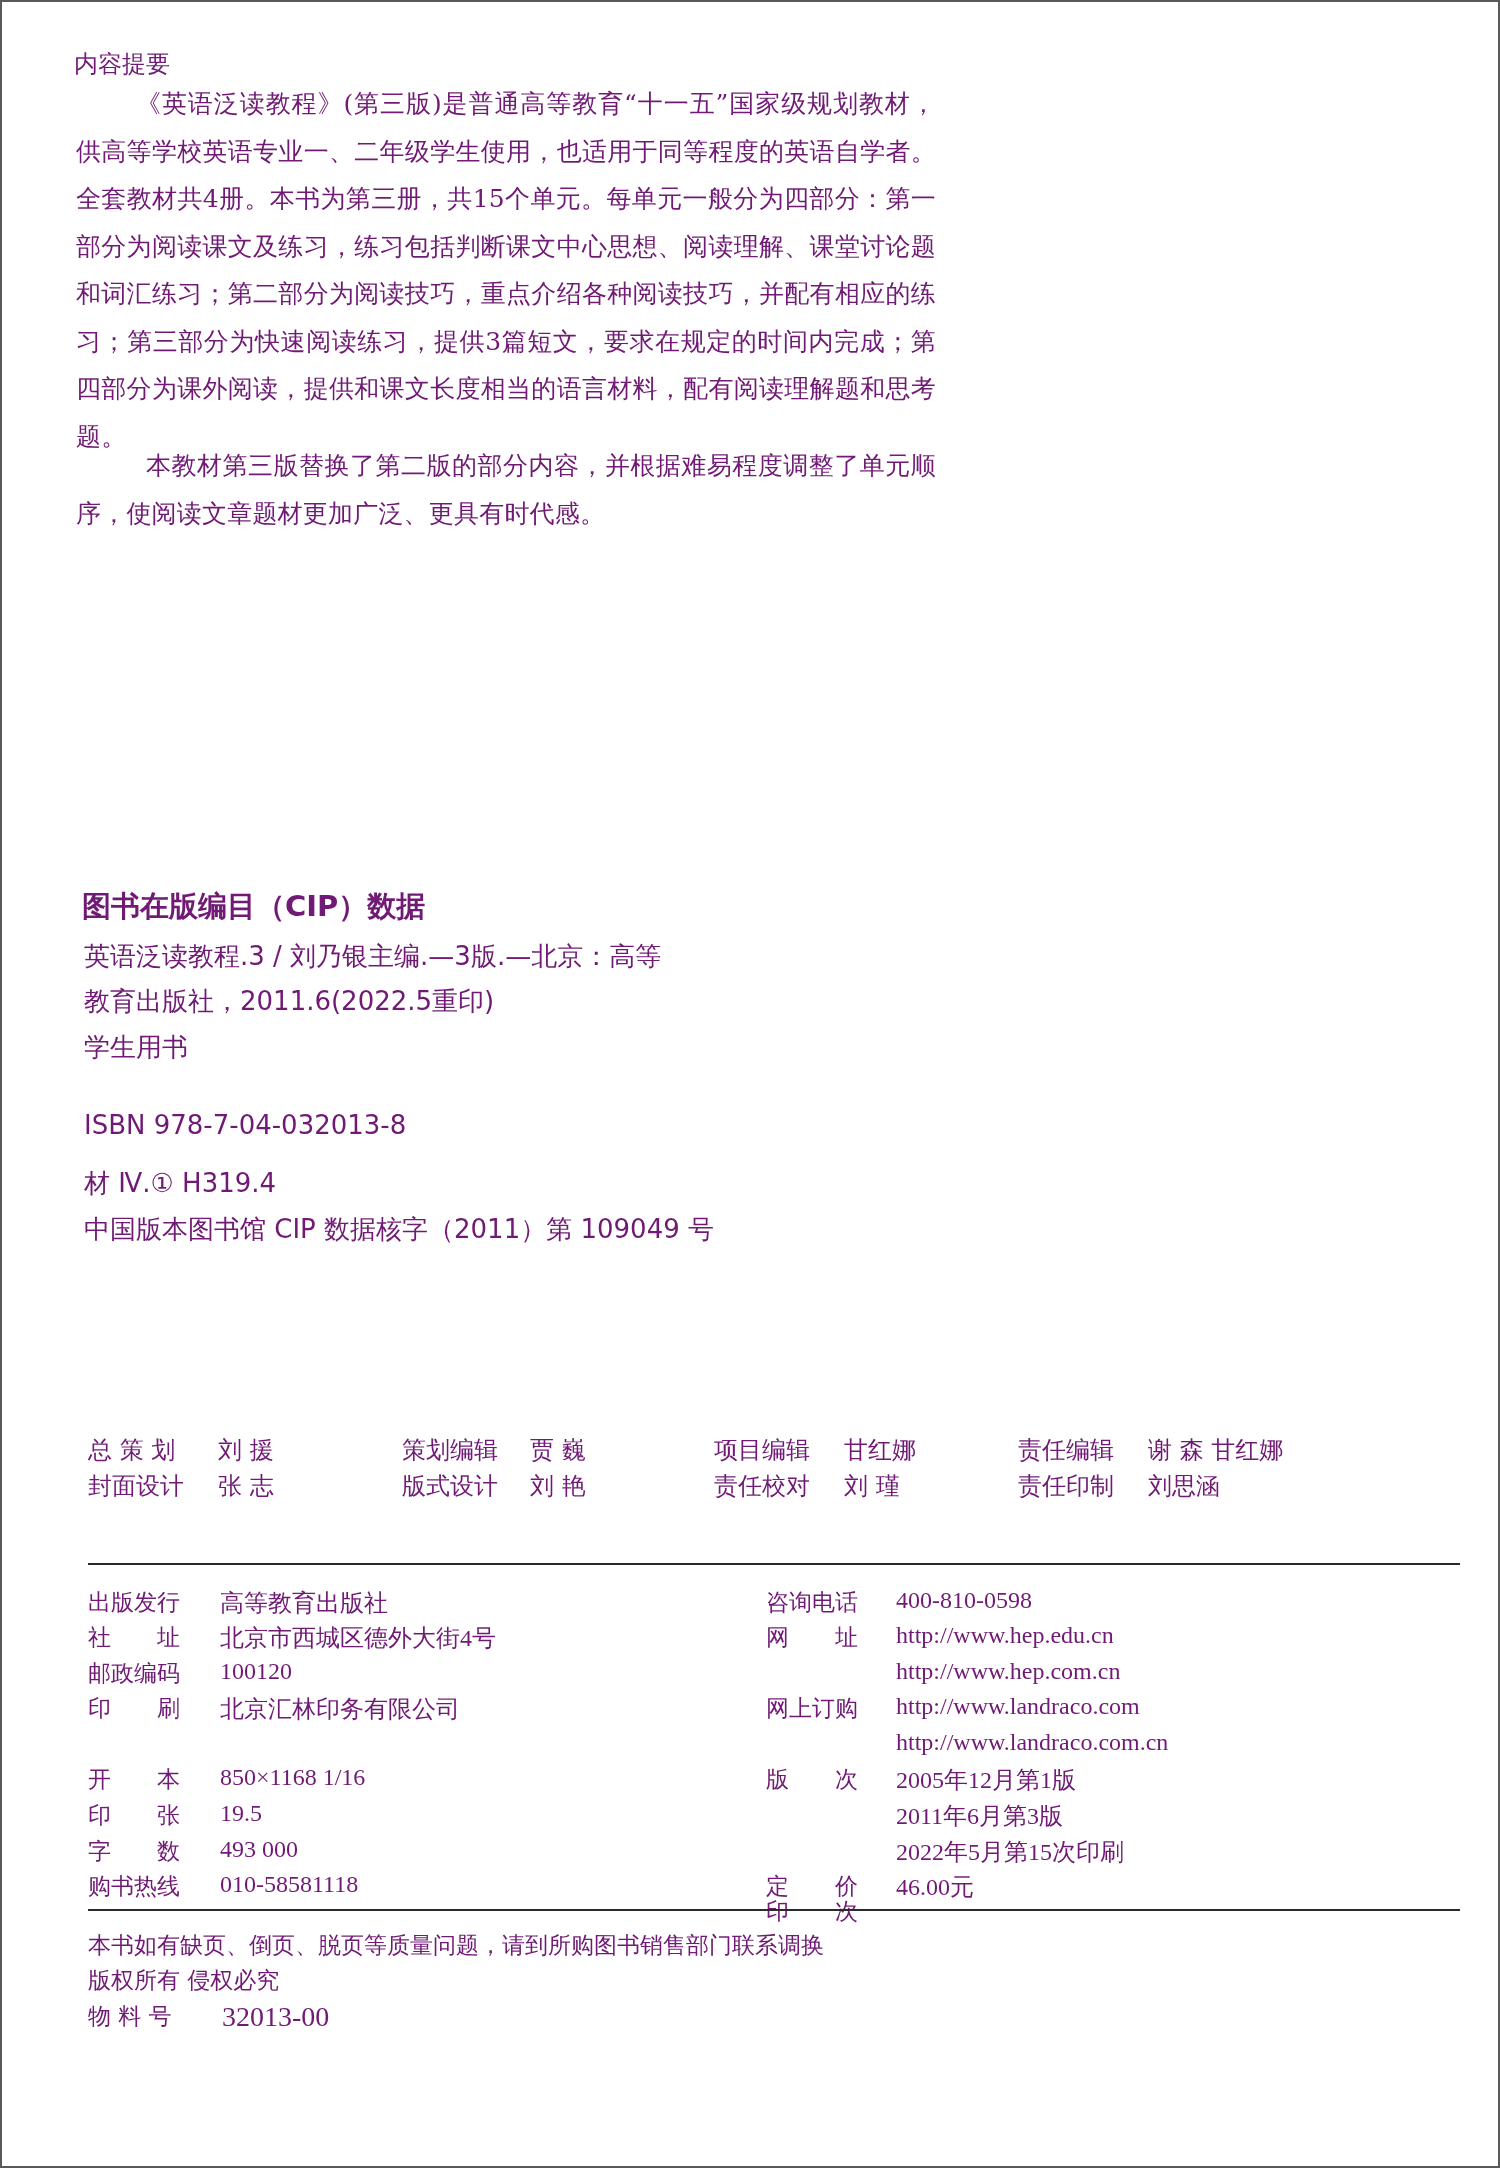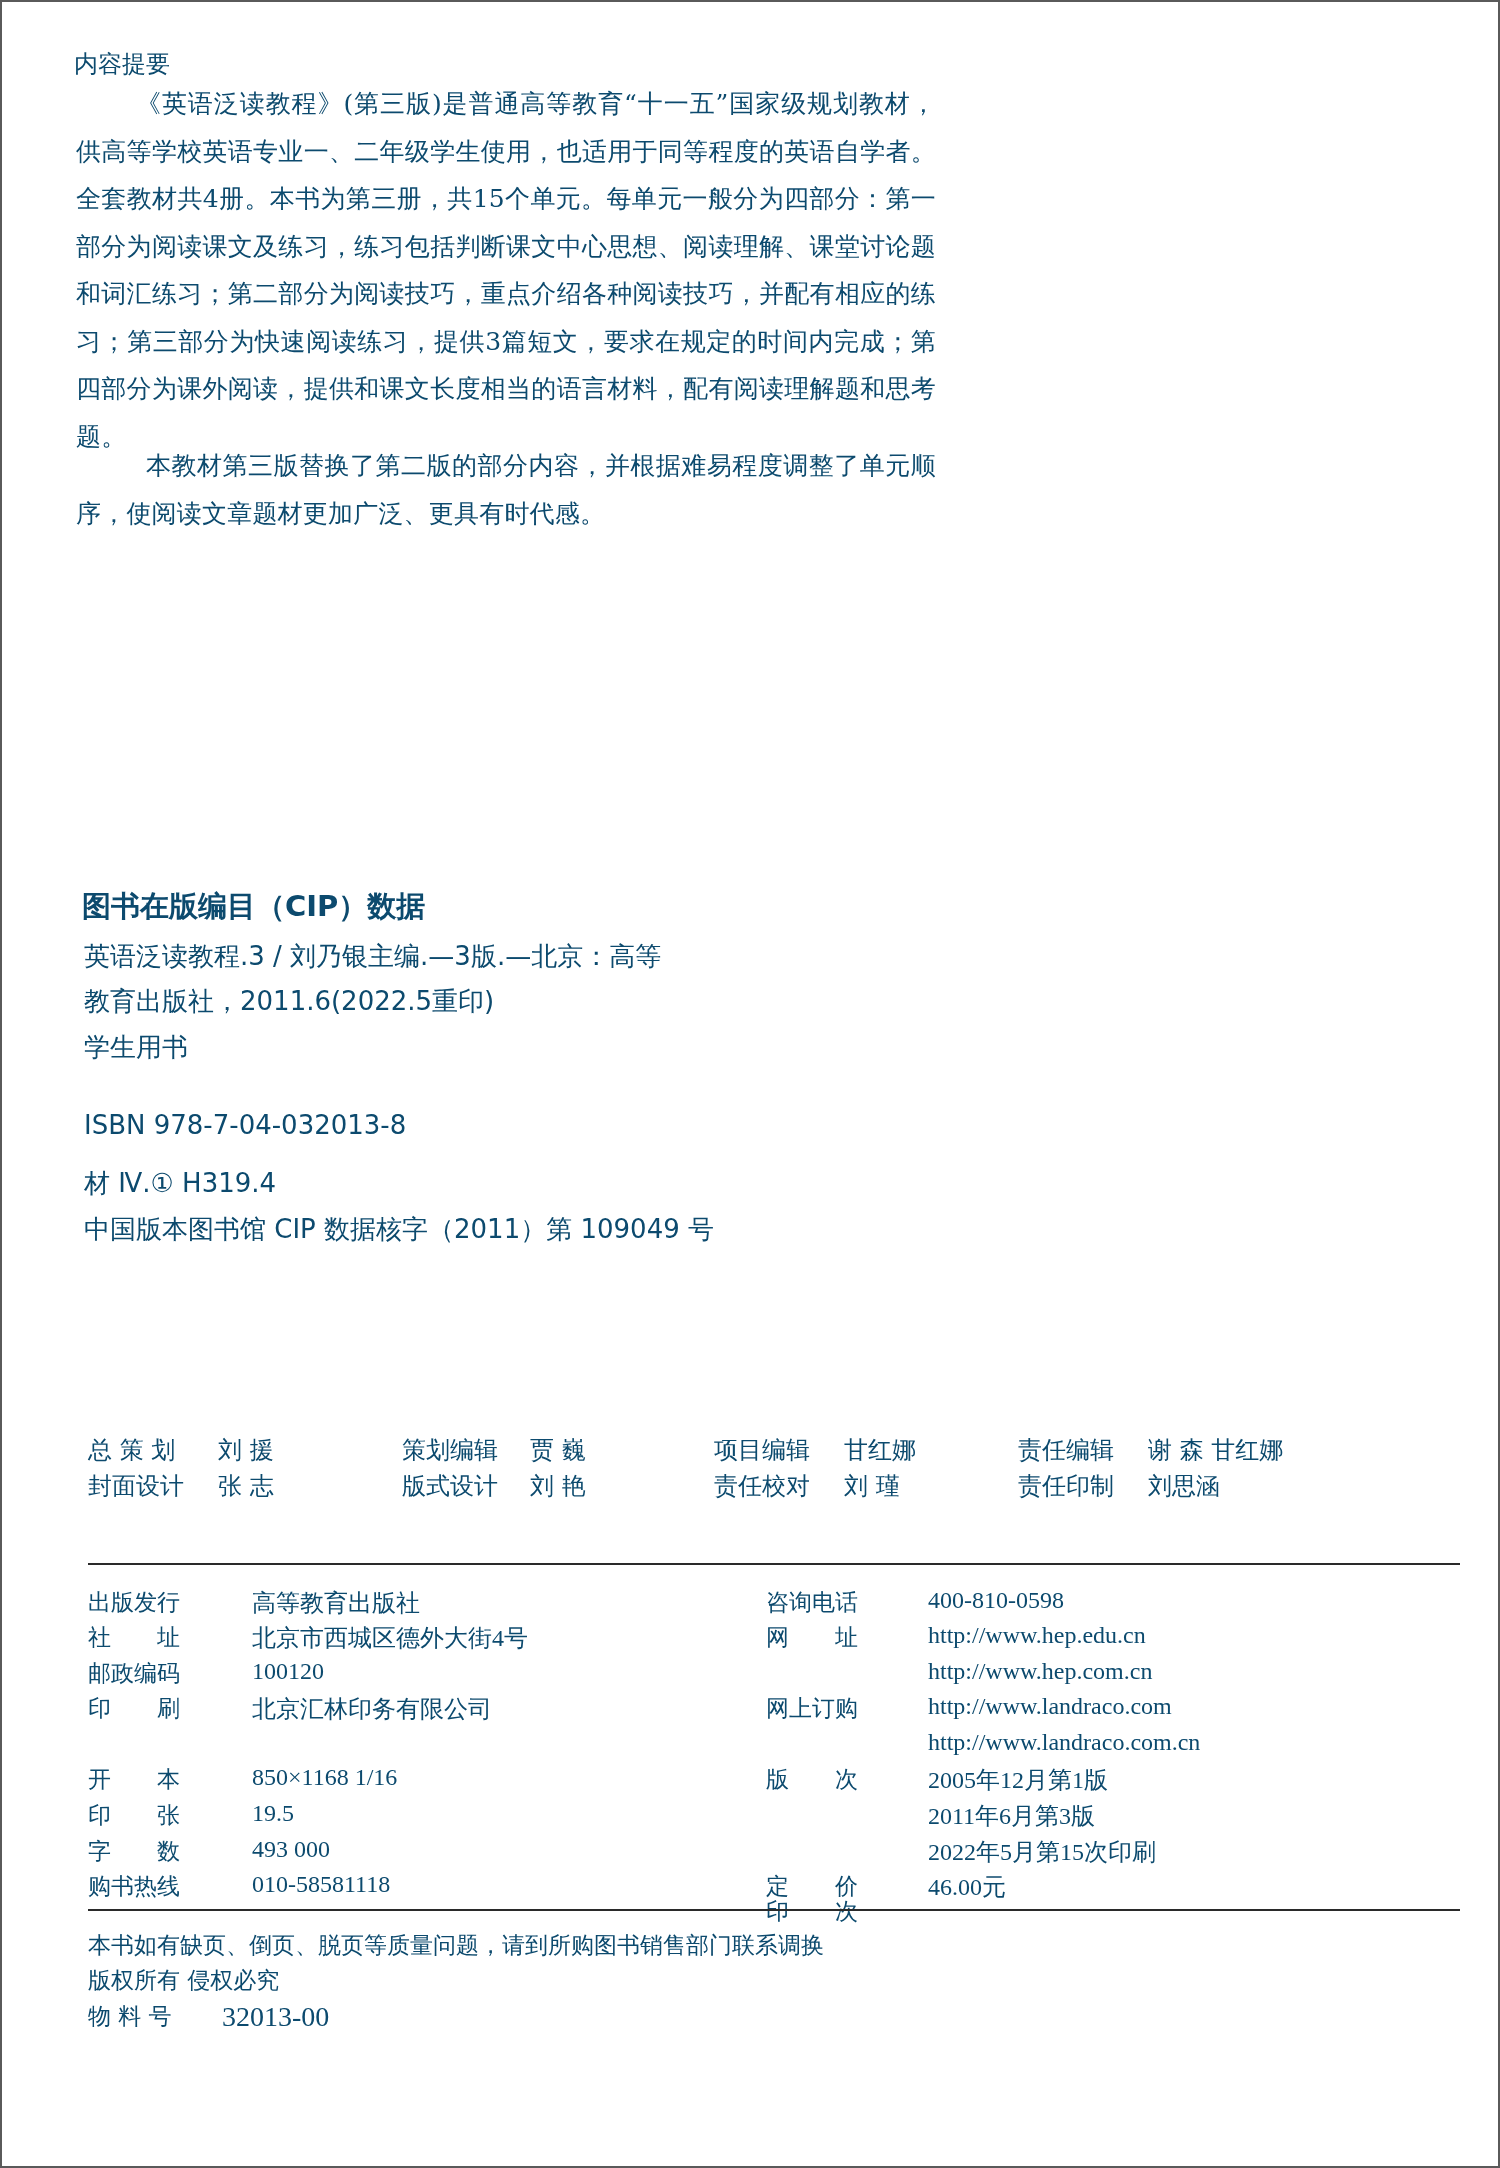--- a/index.html
+++ b/index.html
@@ -1,35 +1,35 @@
 <!DOCTYPE html>
 <html><head>
 <meta charset="utf-8">
 <style>
   html, body { margin:0; padding:0; background:#ffffff; }
   body { width:1500px; height:2168px; position:relative; overflow:hidden; }
   .page {
     position:absolute; left:0; top:0; width:1496px; height:2164px;
     border:2px solid #5a5a5a; background:#fff;
-    font-family:"DejaVu Serif","Liberation Serif",serif; color:#0c4a6e;
+    font-family:"DejaVu Serif","Liberation Serif",serif; color:#701a75;
   }
   .abs { position:absolute; white-space:nowrap; }
   .summary-title { left:72px; top:46px; font-size:24px; font-family:"DejaVu Sans","Liberation Sans",sans-serif; }
   .summary-para { position:absolute; left:74px; width:860px; font-size:25px; line-height:47.5px; letter-spacing:0.2px; text-align:justify; text-align-last:left; }
   .summary-para.p1 { top:78px; text-indent:60px; }
   .summary-para.p2 { top:440px; text-indent:70px; }
   .cip-title { left:80px; top:878px; font-size:29px; font-weight:bold; font-family:"DejaVu Sans","Liberation Sans",sans-serif;margin-top:7px; }
   .cip-line { left:82px; font-size:26px; font-family:"DejaVu Sans","Liberation Sans",sans-serif; }
   .credits { font-size:24px; font-family:"DejaVu Sans","Liberation Sans",sans-serif; }
   .credit-role { position:absolute; }
   .credit-name { position:absolute; }
   .rule { position:absolute; height:2px; background:#2a2a2a; }
   .pub { font-size:23px; font-family:"DejaVu Sans","Liberation Sans",sans-serif; }
   .pub .lbl { position:absolute; }
-  .pub .val { position:absolute; font-family:"Liberation Serif","DejaVu Serif",serif; font-size:24px;margin-left:32px; }
+  .pub .val { position:absolute; font-family:"Liberation Serif","DejaVu Serif",serif; font-size:24px; }
   .footer { font-size:23px; font-family:"DejaVu Sans","Liberation Sans",sans-serif; }
 </style>
 </head>
 <body>
 
 <div class="page">
 
   <div class="abs summary-title">内容提要</div>
   <div class="summary-para p1">《英语泛读教程》(第三版)是普通高等教育“十一五”国家级规划教材，供高等学校英语专业一、二年级学生使用，也适用于同等程度的英语自学者。全套教材共4册。本书为第三册，共15个单元。每单元一般分为四部分：第一部分为阅读课文及练习，练习包括判断课文中心思想、阅读理解、课堂讨论题和词汇练习；第二部分为阅读技巧，重点介绍各种阅读技巧，并配有相应的练习；第三部分为快速阅读练习，提供3篇短文，要求在规定的时间内完成；第四部分为课外阅读，提供和课文长度相当的语言材料，配有阅读理解题和思考题。</div>
   <div class="summary-para p2">本教材第三版替换了第二版的部分内容，并根据难易程度调整了单元顺序，使阅读文章题材更加广泛、更具有时代感。</div>

